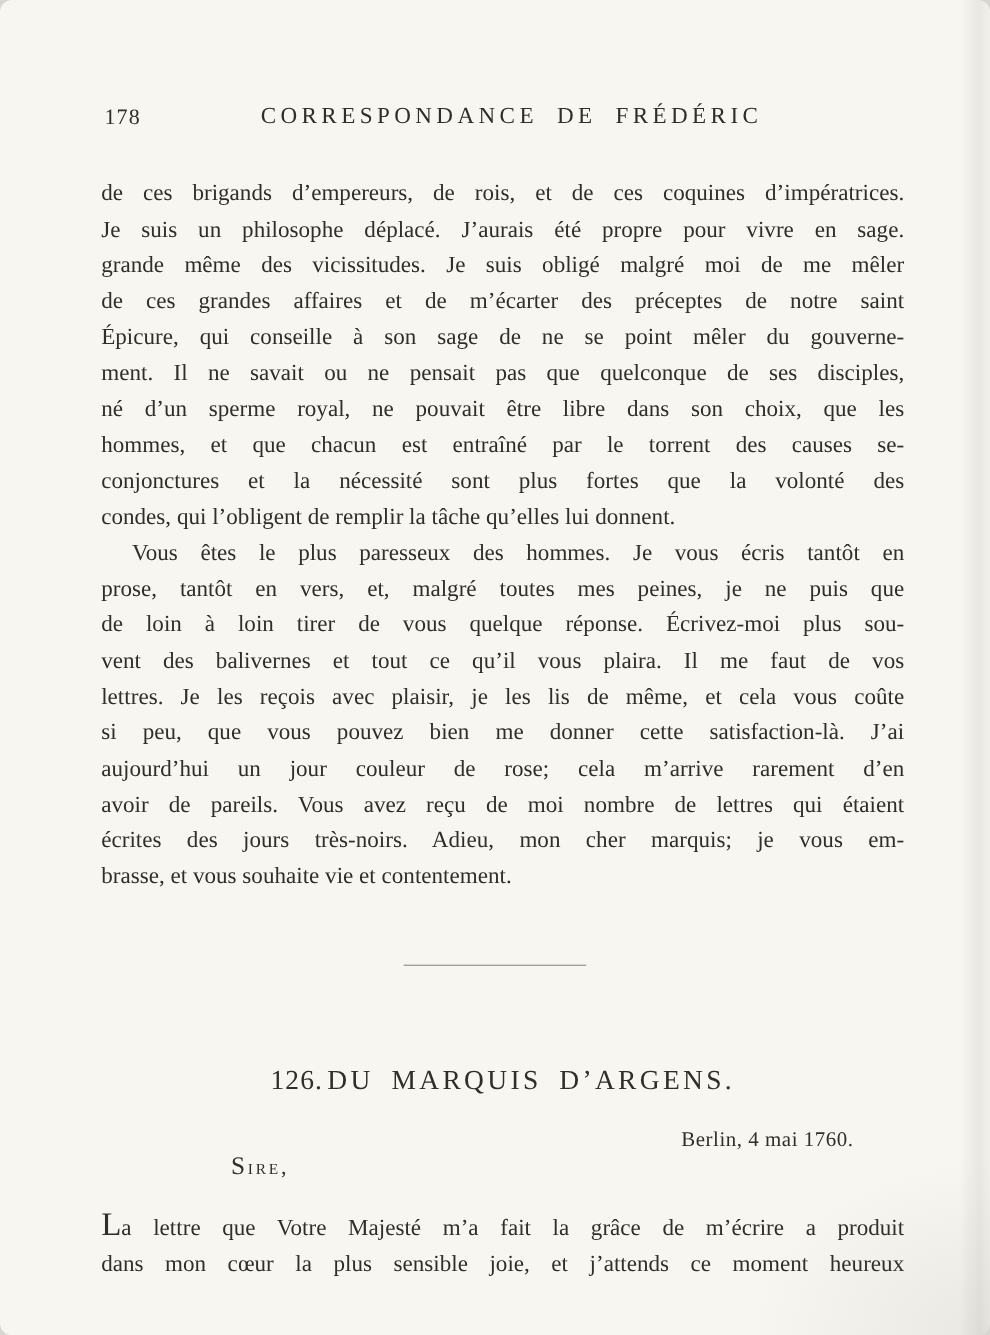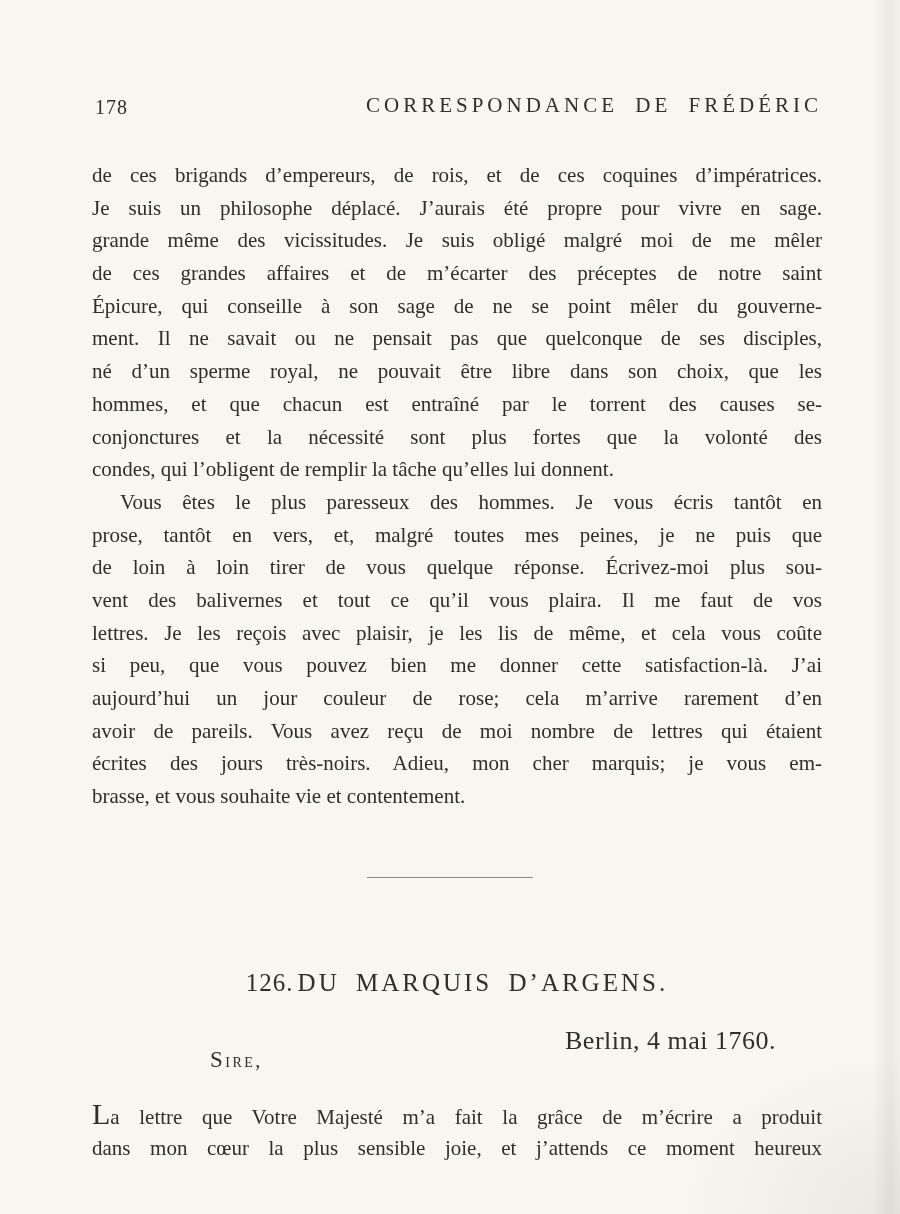--- a/index.html
+++ b/index.html
@@ -5,37 +5,38 @@
   html, body { margin: 0; padding: 0; background: #d8d6d0; }
   .scan {
     position: relative;
     width: 900px;
     height: 1214px;
     margin: 0 auto;
     background: #f7f6f1;
     color: #2f2e2a;
     font-family: "Liberation Serif", "DejaVu Serif", serif;
     overflow: hidden;
+    border-radius: 11px;
   }
   
   .edge-shade {
     position: absolute; top: 0; right: 0; width: 28px; height: 100%;
     background: linear-gradient(to right, rgba(110,105,95,0) 0%, rgba(110,105,95,0.10) 65%, rgba(110,105,95,0.04) 100%);
     pointer-events: none;
   }
   .corner-shade {
     position: absolute; right: 0; bottom: 0; width: 220px; height: 160px;
     background: radial-gradient(ellipse at 100% 100%, rgba(110,105,95,0.10), rgba(110,105,95,0) 70%);
     pointer-events: none;
   }
 
   .running-head { position: absolute; top: 93px; left: 92px; width: 730px; height: 30px; }
   .folio { position: absolute; left: 3px; top: 3px; font-size: 20px; letter-spacing: 1px; }
   .running-title {
-    position: absolute; left: 16px; right: 0; top: 0; text-align: right;
+    position: absolute; left: 16px; right: 0; top: 0; text-align: center;
     font-size: 21px; letter-spacing: 4px; word-spacing: 8px;
   }
 
   .body-text { position: absolute; left: 92px; width: 730px; font-size: 21px; line-height: 32.7px; margin-top: 20px; }
   #fragment-block { top: 139px; }
   #letter-open-block { top: 1079px; }
 
   .line {
     text-align: justify;
     text-align-last: justify;
@@ -53,21 +54,21 @@
   }
 
   .letter-heading {
     position: absolute; top: 969px; left: 92px; width: 730px;
     text-align: center; font-size: 25px; letter-spacing: 3px; word-spacing: 7px;
   }
   .letter-number { margin-right: 4px; letter-spacing: 1px; }
 
   .dateline {
     position: absolute; top: 1026px; left: 92px; width: 684px;
-    text-align: right; font-size: 26px; letter-spacing: 0.5px;
+    text-align: right; font-size: 19px; letter-spacing: 0.5px;
   }
 
   .salutation {
     position: absolute; top: 1047px; left: 210px;
     font-size: 20px; font-variant: small-caps; letter-spacing: 2.5px;
   }
   .salutation::first-letter { font-size: 23px; }
 </style>
 </head>
 <body>

